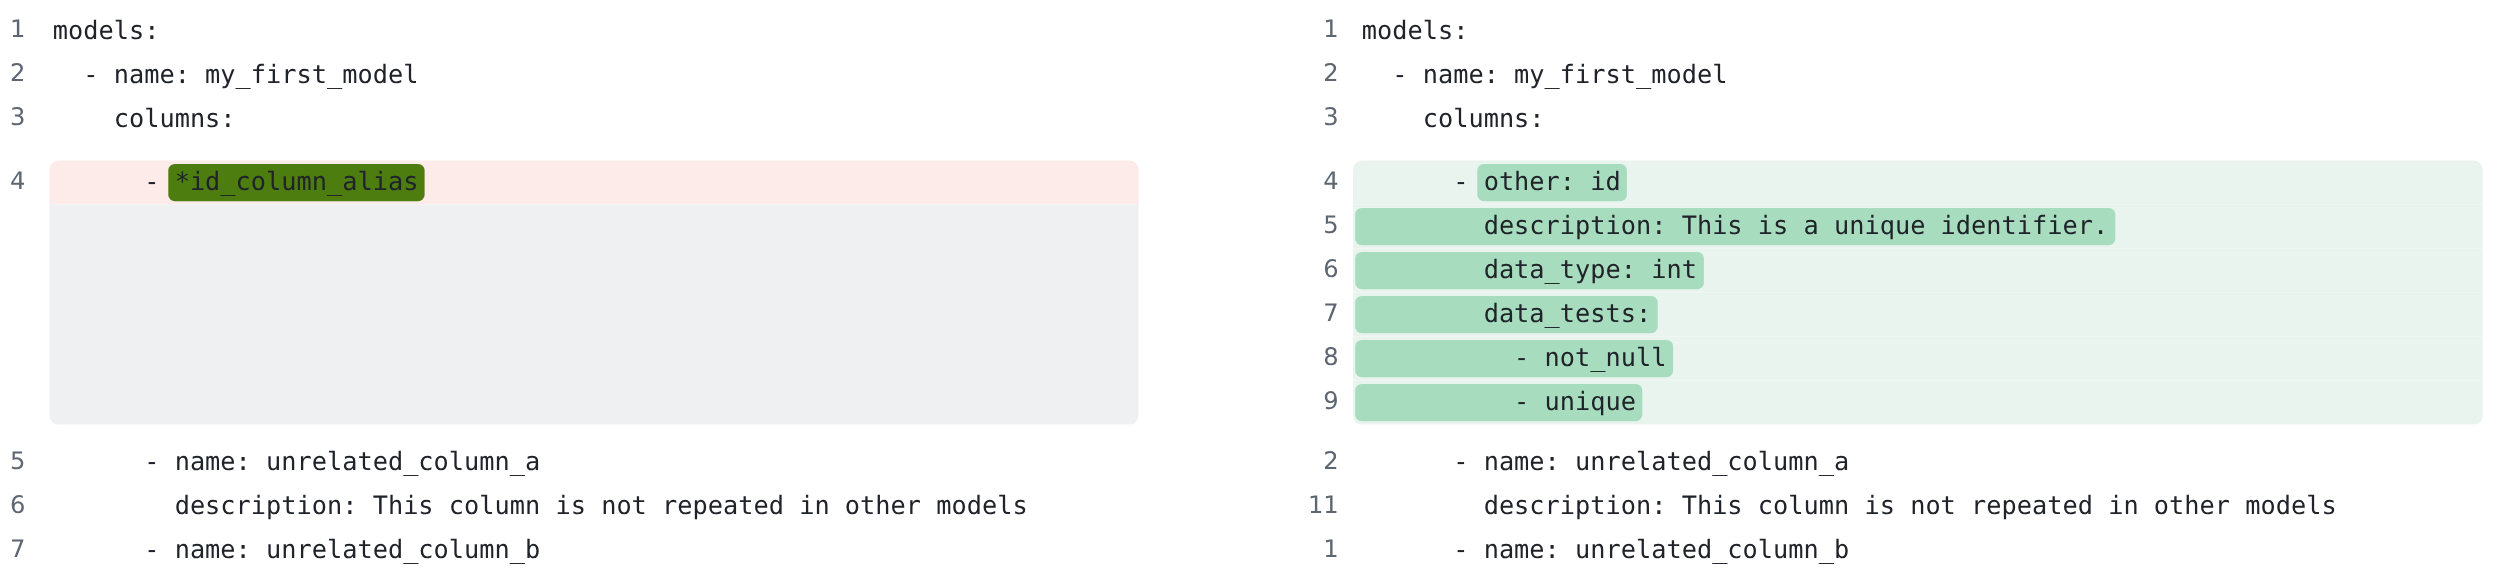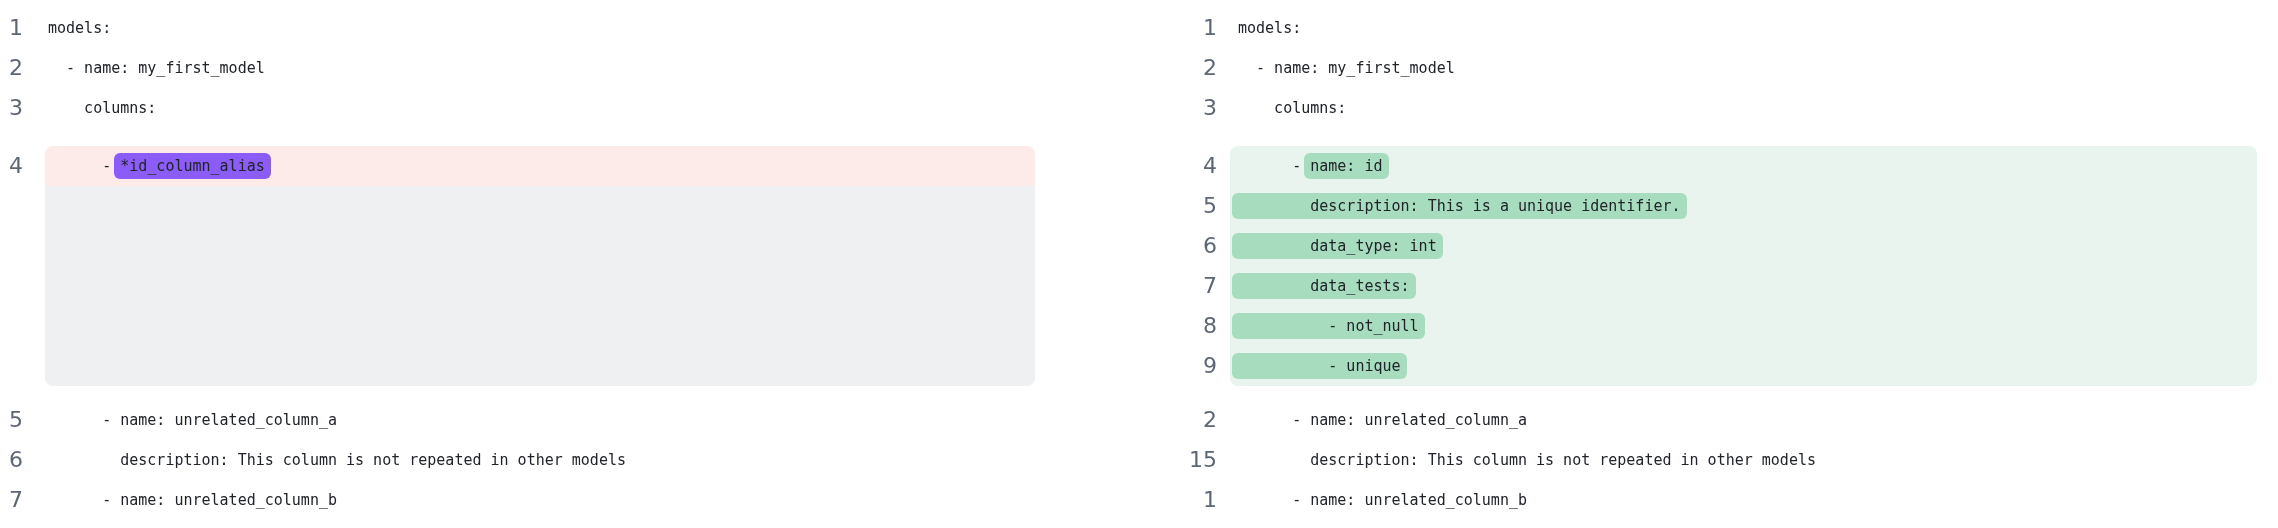--- a/index.html
+++ b/index.html
@@ -37,21 +37,21 @@
     font-size: 22px;
     color: #5d6673;
     user-select: none;
   }
   .pane-left  .ln { padding-right: 22px; }
   .pane-right .ln { padding-right: 13px; }
 
   .code {
     box-sizing: border-box;
     white-space: pre;
-    font-size: 15px;
+    font-size: 23px;
     color: #20242a;
     letter-spacing: 0;
   }
   .pane-left  .code { width: 990px;  padding-left: 3px; }
   .pane-right .code { width: 1027px; padding-left: 8px; }
 
   
   .hl-group { margin: 18px 0 14px 0; }
 
   .row.removed .code { background: #fcebe9; }
@@ -65,21 +65,21 @@
     background: #eef0f1;
     height: 200px;
     border-radius: 0 0 8px 8px;
   }
 
   .tok {
     border-radius: 6px;
     padding: 4px 6px;
     margin-left: -6px;
   }
-  .tok-removed { background: #8b5cf6; }
+  .tok-removed { background: #4d7c0f; }
   .tok-added   { background: #a7dcbe; }
 </style>
 </head>
 <body>
 
 <div class="diff">
   <section class="pane pane-left">
       <div class=" row ">
         <span class="ln">1</span>
         <span class="code">models:</span>
@@ -124,21 +124,21 @@
         <span class="ln">2</span>
         <span class="code">  - name: my_first_model</span>
       </div>
       <div class=" row ">
         <span class="ln">3</span>
         <span class="code">    columns:</span>
       </div>
       <div class="hl-group">
         <div class="block-first row added">
           <span class="ln">4</span>
-          <span class="code">      - <span class="tok tok-added">name: id</span></span>
+          <span class="code">      - <span class="tok tok-added">other: id</span></span>
         </div>
         <div class=" row added">
           <span class="ln">5</span>
           <span class="code"><span class="tok tok-added">        description: This is a unique identifier.</span></span>
         </div>
         <div class=" row added">
           <span class="ln">6</span>
           <span class="code"><span class="tok tok-added">        data_type: int</span></span>
         </div>
         <div class=" row added">
@@ -152,21 +152,21 @@
         <div class="block-last row added">
           <span class="ln">9</span>
           <span class="code"><span class="tok tok-added">          - unique</span></span>
         </div>
       </div>
       <div class=" row ">
         <span class="ln">2</span>
         <span class="code">      - name: unrelated_column_a</span>
       </div>
       <div class=" row ">
-        <span class="ln">15</span>
+        <span class="ln">11</span>
         <span class="code">        description: This column is not repeated in other models</span>
       </div>
       <div class=" row ">
         <span class="ln">1</span>
         <span class="code">      - name: unrelated_column_b</span>
       </div>
     </section>
 </div>
 
 </body></html>

